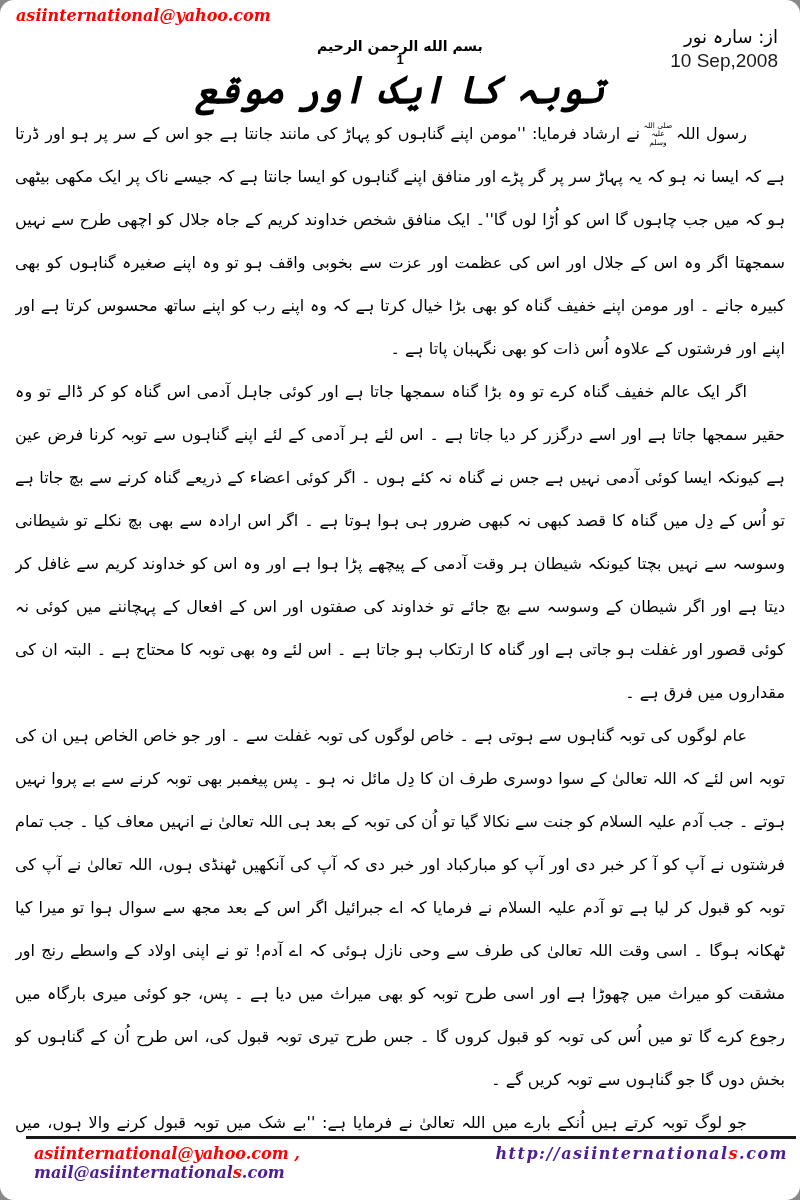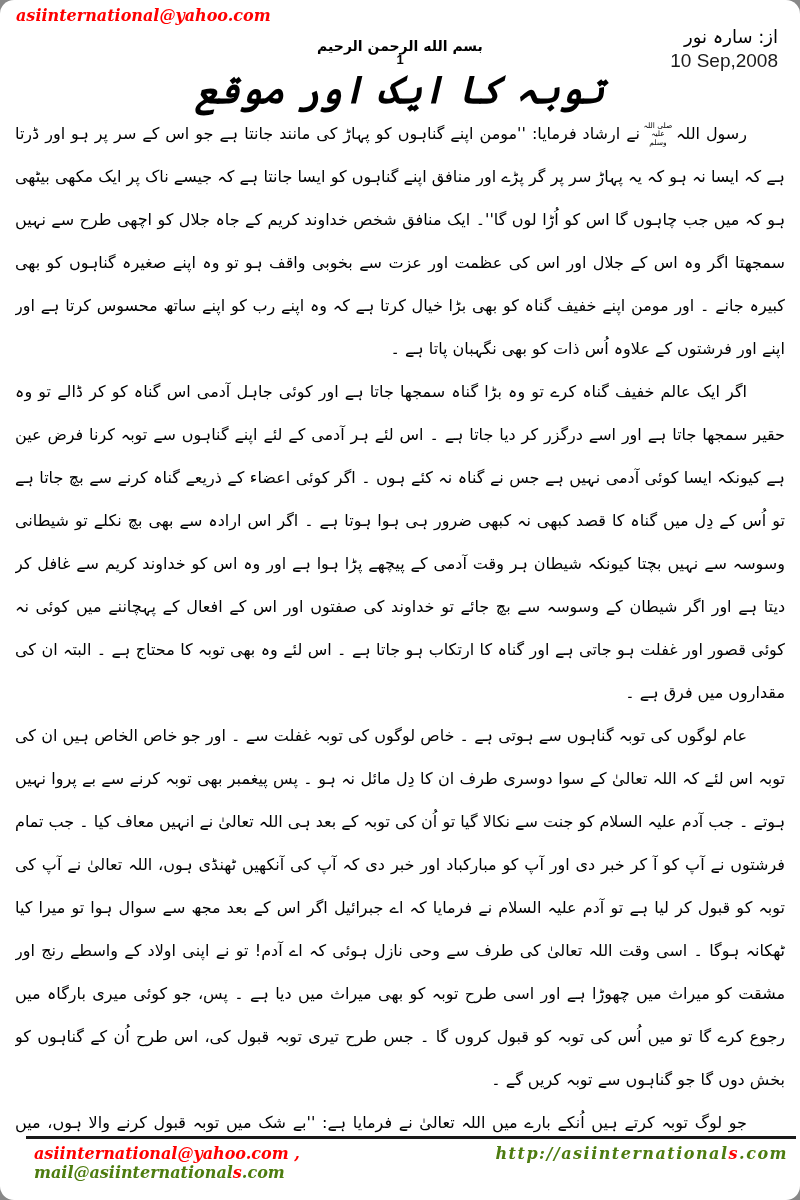--- a/index.html
+++ b/index.html
@@ -40,21 +40,21 @@
   }
   
   .ftr{
     position:absolute;left:10px;right:4px;bottom:18px;
     border-top:3px solid #1a1a1a;padding:5px 8px 0 8px;
     display:flex;justify-content:space-between;
     font-family:"DejaVu Serif",serif;font-style:italic;font-weight:bold;font-size:16px;margin-left:16px;
   }
   .f-right{letter-spacing:1.5px;}
   .red{color:#ff0000;}
-  .blue{color:#4d7c0f;}
+  .blue{color:#4c1d95;}
 </style>
 </head>
 <body>
 
 <div class="page">
 
   <div class="hdr">
     <div class="email-top">asiinternational@yahoo.com</div>
     <div class="center-block">
       <div class="bismillah" lang="ar">بسم الله الرحمن الرحيم</div>

